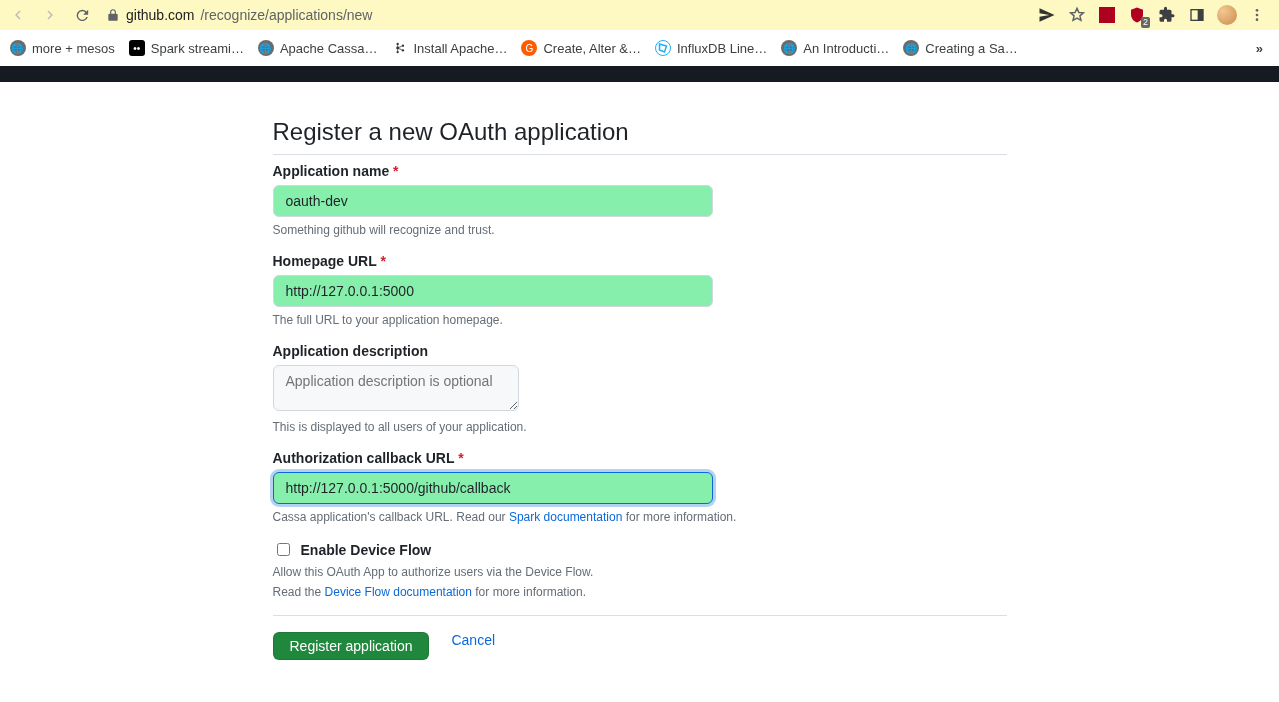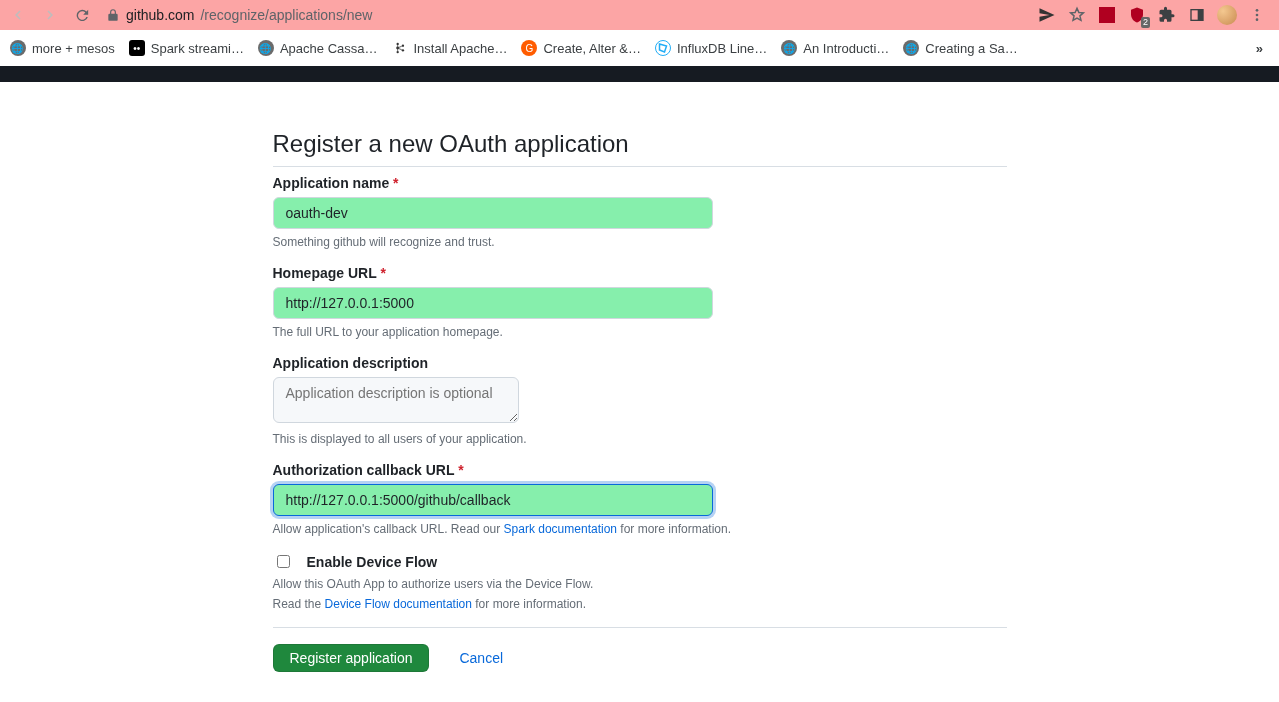--- a/index.html
+++ b/index.html
@@ -11,21 +11,21 @@
     background: #fff;
     overflow: hidden;
   }
   
   .browser-toolbar {
     height: 30px;
     display: flex;
     align-items: center;
     padding: 0 6px;
     gap: 8px;
-    background: #fca5a5;
+    background: #fef9c3;
   }
   .nav-btn {
     width: 24px; height: 24px;
     display: flex; align-items: center; justify-content: center;
     color: #5f6368;
   }
   .nav-btn.disabled { color: #bdbdbd; }
   .addr-bar {
     flex: 0 0 auto;
     display: flex;
@@ -61,21 +61,21 @@
   .bm-item span.lbl { overflow:hidden; text-overflow:ellipsis; }
   .bookmarks-more { color:#3c4043; font-weight:bold; margin-left:auto; padding:0 6px; }
 
   .gh-header {
     height: 16px;
     background: #161b22;
   }
 
   .page {
     background: #fff;
-    padding-top: 48px;
+    padding-top: 36px;
   }
   .container {
     width: 734px;
     margin: 0 auto;
   }
   h1.title {
     font-size: 24px;
     font-weight: 400;
     margin: 0 0 8px 0;
     padding-bottom: 8px;
@@ -112,24 +112,24 @@
     border-color: #0969da;
     outline: none;
     box-shadow: 0 0 0 3px rgba(9,105,218,0.3);
   }
   .note {
     font-size: 12px;
     color: #656d76;
     margin-top: 6px;
   }
   .note a { color: #0969da; text-decoration: none; }
-  .checkbox-row { display:flex; align-items:center; gap:14px; }
+  .checkbox-row { display:flex; align-items:center; gap:8px; }
   .checkbox-row label { margin:0; font-weight:600; }
   hr.sep { border:none; border-top:1px solid #d8dee4; margin: 16px 0; }
-  .actions { display:flex; align-items:center; gap:30px; }
+  .actions { display:flex; align-items:flex-start; gap:22px; }
   .btn-primary {
     background: #1f883d;
     color: #fff;
     border: 1px solid rgba(27,31,36,0.15);
     border-radius: 6px;
     padding: 5px 16px;
     font-size: 14px;
     font-weight: 500;
     cursor: pointer;
   }
@@ -280,21 +280,21 @@
     <div class="form-group">
       <label>Application description</label>
       <textarea class="text-input" placeholder="Application description is optional" style=""></textarea>
       <div class="note">This is displayed to all users of your application.</div>
     </div>
 
     <div class="form-group">
       <label><span>Authorization callback URL</span> <span class="req">*</span></label>
       <input type="text" class="text-input focused" value="http://127.0.0.1:5000/github/callback" style="">
       <div class="note">
-        <span>Allow application's callback URL. Read our </span><a href="#">Spark documentation</a><span> for more information.</span>
+        <span>Cassa application's callback URL. Read our </span><a href="#">Spark documentation</a><span> for more information.</span>
       </div>
     </div>
 
     <div class="form-group">
       <div class="checkbox-row">
         <input type="checkbox" style="">
         <label>Enable Device Flow</label>
       </div>
       <div class="note">Allow this OAuth App to authorize users via the Device Flow.</div>
       <div class="note">

